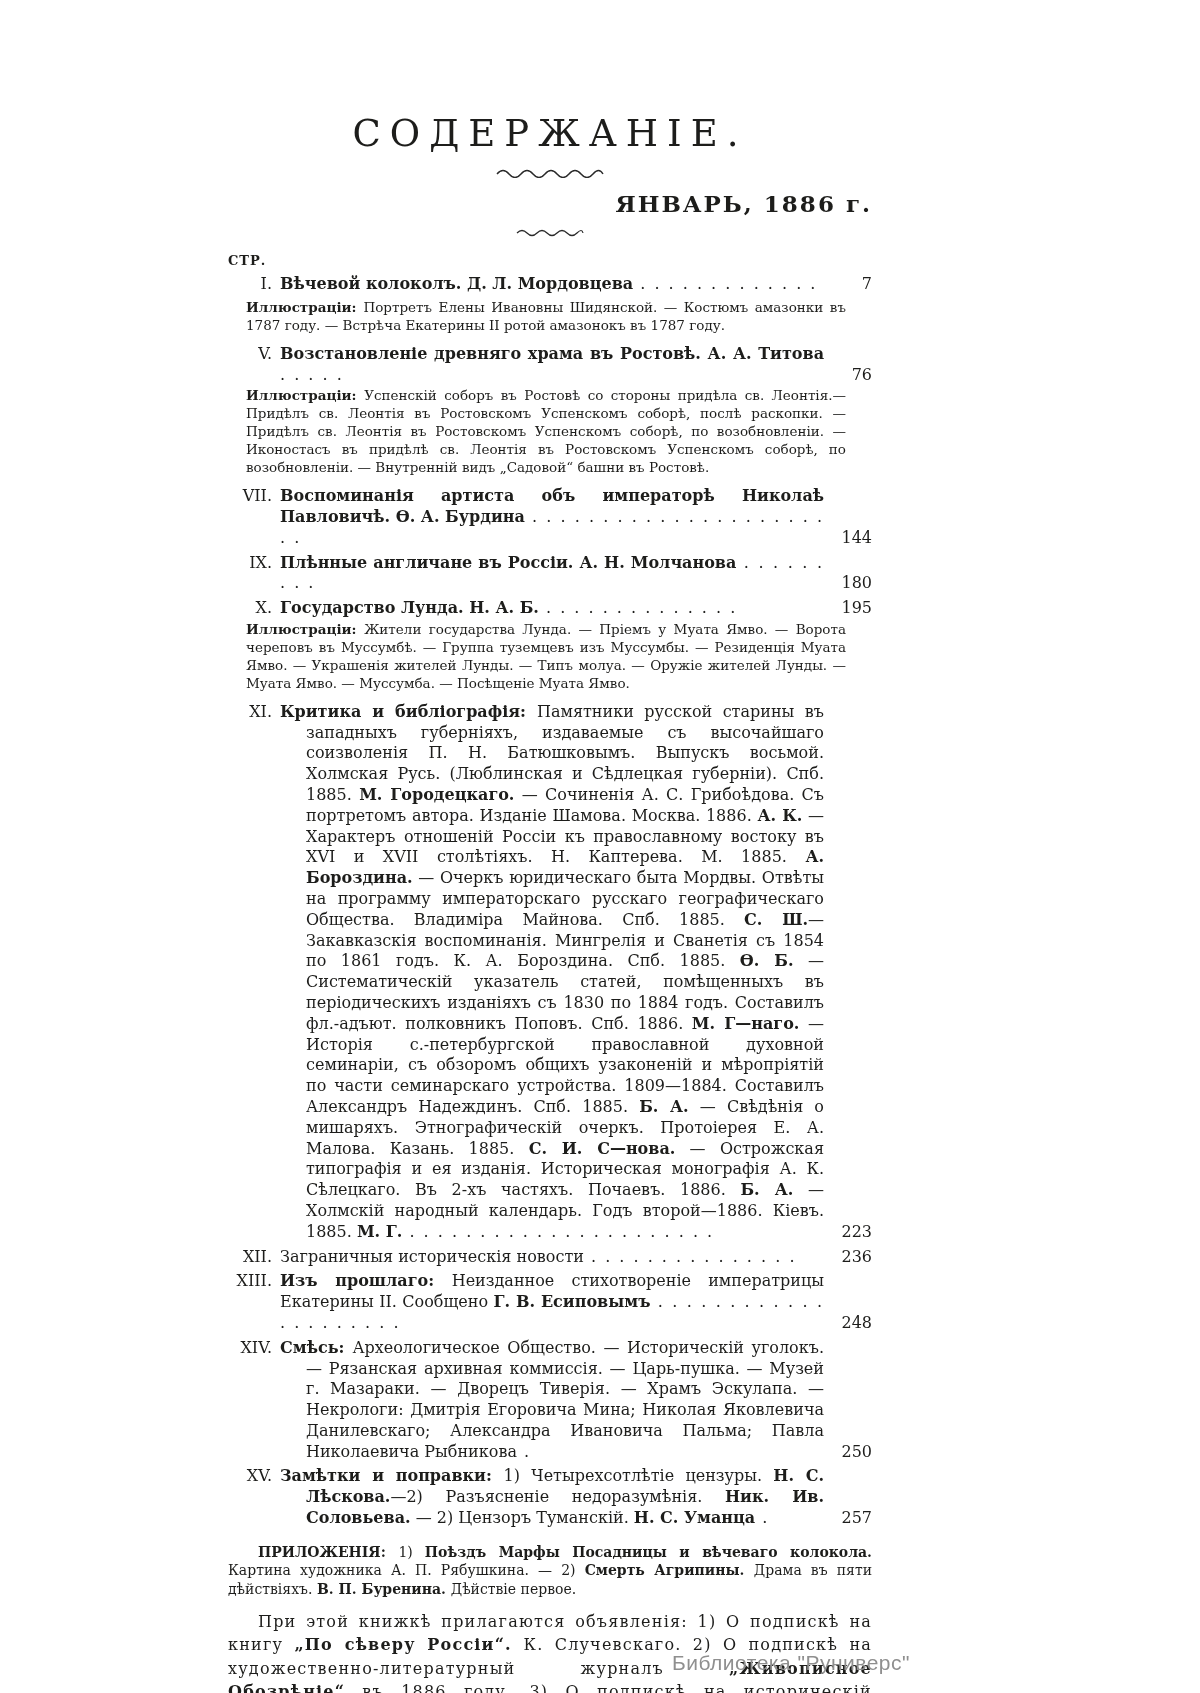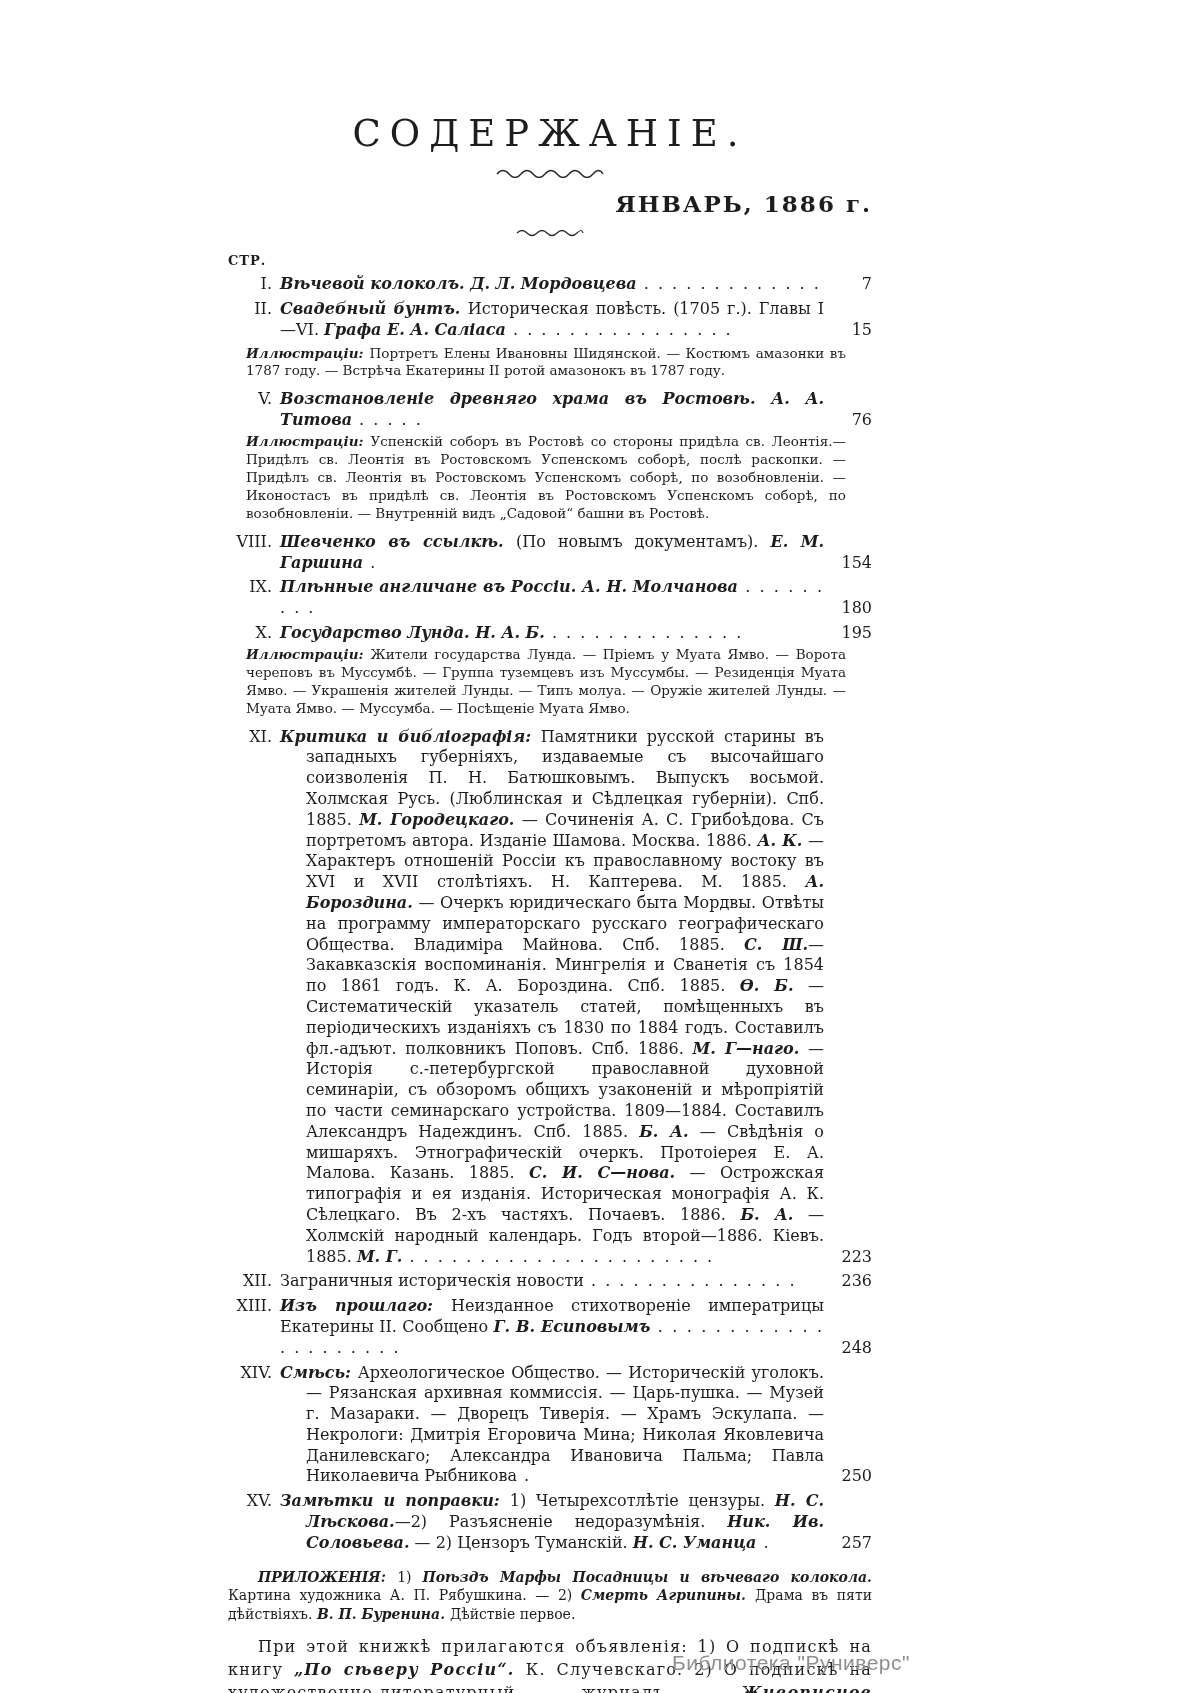--- a/index.html
+++ b/index.html
@@ -22,21 +22,21 @@
   .strhead{
     text-align:left;font-size:13px;font-weight:bold;
     letter-spacing:1px;margin:2px 0 6px 0;
   }
   .entries{font-size:16px;line-height:1.3;}
   .entry{margin-bottom:4px;}
   .main{position:relative;margin-left:52px;padding-right:48px;text-align:justify;}
   .main.hang{padding-left:26px;text-indent:-26px;}
   .num{position:absolute;left:-60px;top:0;width:52px;text-align:right;font-weight:normal;}
   .seg{white-space:normal;}
-  .seg.b{font-weight:bold;font-style:italic;}
+  .seg.b{font-weight:bold;}
   .dots{letter-spacing:2px;}
   .pnum{position:absolute;right:0;bottom:0;}
   .note{
     margin:2px 26px 9px 18px;font-size:13.5px;line-height:1.33;text-align:justify;
   }
   .appendix{
     margin:14px 0 0 0;font-size:14px;line-height:1.32;
     text-align:justify;text-indent:30px;
   }
   .announce{
@@ -70,31 +70,28 @@
     </svg>
   </div>
 
   <div class="strhead">СТР.</div>
 
   <div class="entries">
       <div class="entry">
         <div class="main"><span class="num">I.</span><span class="seg b">Вѣчевой колоколъ. </span><span class="seg b">Д. Л. Мордовцева</span><span class="dots"> . . . . . . . . . . . . .</span><span class="pnum">7</span></div>
       </div>
       <div class="entry">
-        <div class="main"><span class="num">II.</span><span class="seg b">Свадебный бунтъ. </span><span class="seg">Историческая повѣсть. (1705 г.). Главы I—VI. </span><span class="seg b">Графа Е. А. Саліаса</span><span class="dots"> . . . . . . . . . . . . . . . .</span><span class="pnum">15</span></div>
-      </div>
-      <div class="entry">
         <div class="note"><span class="seg b">Иллюстраціи: </span><span class="seg">Портретъ Елены Ивановны Шидянской. — Костюмъ амазонки въ 1787 году. — Встрѣча Екатерины II ротой амазонокъ въ 1787 году.</span></div>
       </div>
       <div class="entry">
         <div class="main"><span class="num">V.</span><span class="seg b">Возстановленіе древняго храма въ Ростовѣ. </span><span class="seg b">А. А. Титова</span><span class="dots"> . . . . .</span><span class="pnum">76</span></div>
         <div class="note"><span class="seg b">Иллюстраціи: </span><span class="seg">Успенскій соборъ въ Ростовѣ со стороны придѣла св. Леонтія.— Придѣлъ св. Леонтія въ Ростовскомъ Успенскомъ соборѣ, послѣ раскопки. — Придѣлъ св. Леонтія въ Ростовскомъ Успенскомъ соборѣ, по возобновленіи. — Иконостасъ въ придѣлѣ св. Леонтія въ Ростовскомъ Успенскомъ соборѣ, по возобновленіи. — Внутренній видъ „Садовой“ башни въ Ростовѣ.</span></div>
       </div>
       <div class="entry">
-        <div class="main"><span class="num">VIII.</span><span class="seg b">Шевченко въ ссылкѣ. </span><span class="seg">(По новымъ документамъ). </span><span class="seg b">Е. М. Гаршина</span><span class="dots"> .</span><span class="pnum">154</span></div>
+        <div class="main"><span class="num">VII.</span><span class="seg b">Воспоминанія артиста объ императорѣ Николаѣ Павловичѣ. </span><span class="seg b">Ѳ. А. Бурдина</span><span class="dots"> . . . . . . . . . . . . . . . . . . . . . . .</span><span class="pnum">144</span></div>
       </div>
       <div class="entry">
         <div class="main"><span class="num">IX.</span><span class="seg b">Плѣнные англичане въ Россіи. </span><span class="seg b">А. Н. Молчанова</span><span class="dots"> . . . . . . . . .</span><span class="pnum">180</span></div>
       </div>
       <div class="entry">
         <div class="main"><span class="num">X.</span><span class="seg b">Государство Лунда. </span><span class="seg b">Н. А. Б.</span><span class="dots"> . . . . . . . . . . . . . .</span><span class="pnum">195</span></div>
         <div class="note"><span class="seg b">Иллюстраціи: </span><span class="seg">Жители государства Лунда. — Пріемъ у Муата Ямво. — Ворота череповъ въ Муссумбѣ. — Группа туземцевъ изъ Муссумбы. — Резиденція Муата Ямво. — Украшенія жителей Лунды. — Типъ молуа. — Оружіе жителей Лунды. — Муата Ямво. — Муссумба. — Посѣщеніе Муата Ямво.</span></div>
       </div>
       <div class="entry">
         <div class="main hang"><span class="num">XI.</span><span class="seg b">Критика и библіографія: </span><span class="seg">Памятники русской старины въ западныхъ губерніяхъ, издаваемые съ высочайшаго соизволенія П. Н. Батюшковымъ. Выпускъ восьмой. Холмская Русь. (Люблинская и Сѣдлецкая губерніи). Спб. 1885. </span><span class="seg b">М. Городецкаго.</span><span class="seg"> — Сочиненія А. С. Грибоѣдова. Съ портретомъ автора. Изданіе Шамова. Москва. 1886. </span><span class="seg b">А. К.</span><span class="seg"> — Характеръ отношеній Россіи къ православному востоку въ XVI и XVII столѣтіяхъ. Н. Каптерева. М. 1885. </span><span class="seg b">А. Бороздина.</span><span class="seg"> — Очеркъ юридическаго быта Мордвы. Отвѣты на программу императорскаго русскаго географическаго Общества. Владиміра Майнова. Спб. 1885. </span><span class="seg b">С. Ш.</span><span class="seg">— Закавказскія воспоминанія. Мингрелія и Сванетія съ 1854 по 1861 годъ. К. А. Бороздина. Спб. 1885. </span><span class="seg b">Ѳ. Б.</span><span class="seg"> — Систематическій указатель статей, помѣщенныхъ въ періодическихъ изданіяхъ съ 1830 по 1884 годъ. Составилъ фл.-адъют. полковникъ Поповъ. Спб. 1886. </span><span class="seg b">М. Г—наго.</span><span class="seg"> — Исторія с.-петербургской православной духовной семинаріи, съ обзоромъ общихъ узаконеній и мѣропріятій по части семинарскаго устройства. 1809—1884. Составилъ Александръ Надеждинъ. Спб. 1885. </span><span class="seg b">Б. А.</span><span class="seg"> — Свѣдѣнія о мишаряхъ. Этнографическій очеркъ. Протоіерея Е. А. Малова. Казань. 1885. </span><span class="seg b">С. И. С—нова.</span><span class="seg"> — Острожская типографія и ея изданія. Историческая монографія А. К. Сѣлецкаго. Въ 2-хъ частяхъ. Почаевъ. 1886. </span><span class="seg b">Б. А.</span><span class="seg"> — Холмскій народный календарь. Годъ второй—1886. Кіевъ. 1885. </span><span class="seg b">М. Г.</span><span class="dots"> . . . . . . . . . . . . . . . . . . . . . .</span><span class="pnum">223</span></div>

